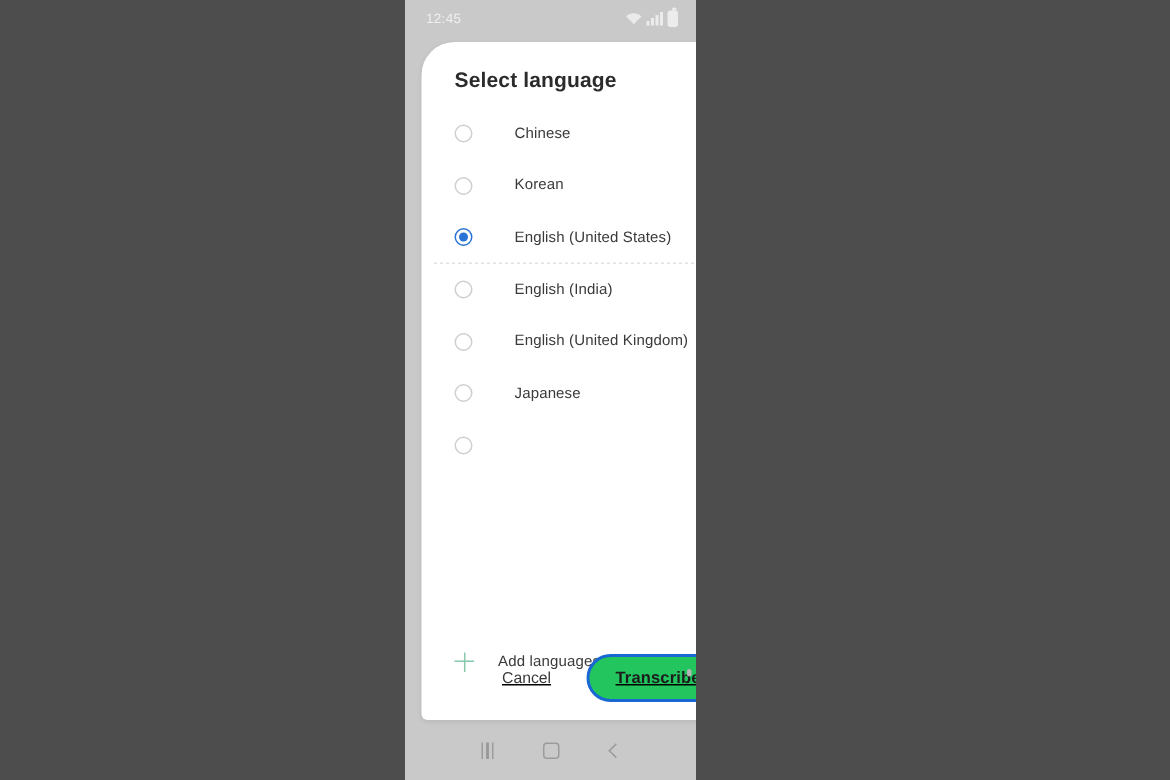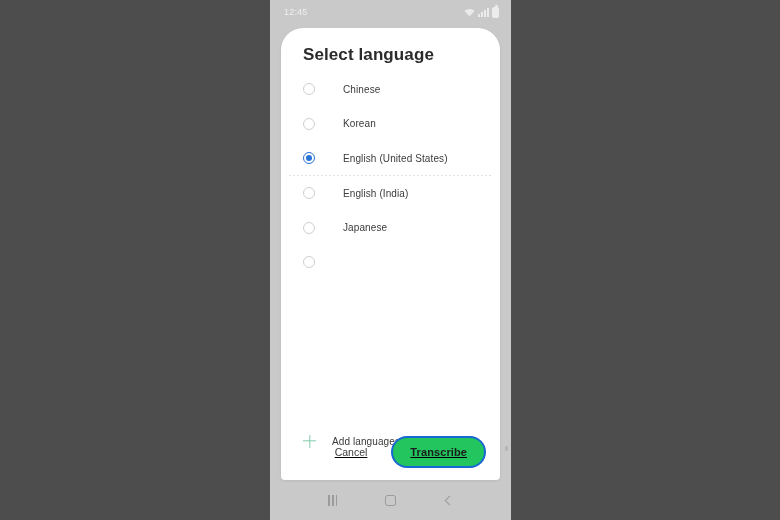--- a/index.html
+++ b/index.html
@@ -14,21 +14,21 @@
     background: #4d4d4d;
     font-family: "Liberation Sans", sans-serif;
     position: relative;
   }
 
   
   #phone {
     position: absolute;
     left: 270px;
     top: 0;
-    width: 241px;
+    width: 194px;
     height: 520px;
     background: #c8c8c8;
     overflow: hidden;
   }
 
   #phone-screen {
     position: absolute;
     inset: 0;
     background: #c9c9c9;
   }
@@ -88,21 +88,21 @@
     background: #ffffff;
     border-radius: 22px 22px 4px 4px;
     overflow: hidden;
     box-shadow: 0 1px 3px rgba(0,0,0,.08);
   }
 
   #dialog-title {
     position: absolute;
     left: 22px;
     top: 17px;
-    font-size: 17px;
+    font-size: 14px;
     color: #2b2b2b;
     font-weight: bold;
     letter-spacing: .1px;
   }
 
   
   #lang-list {
     position: absolute;
     left: 0;
     top: 44px;
@@ -333,20 +333,24 @@
           <span class="radio"></span>
           <span class="lang-label">English (United States)</span>
           <span class="divider"></span>
         </div>
 
         <div class="lang-row">
           <span class="radio"></span>
           <span class="lang-label">English (India)</span>
         </div>
 
+        <div class="lang-row">
+          <span class="radio"></span>
+          <span class="lang-label">English (United Kingdom)</span>
+        </div>
 
 
 
 
         <div class="lang-row">
           <span class="radio"></span>
           <span class="lang-label">Japanese</span>
         </div>
 
         <div class="lang-row">

